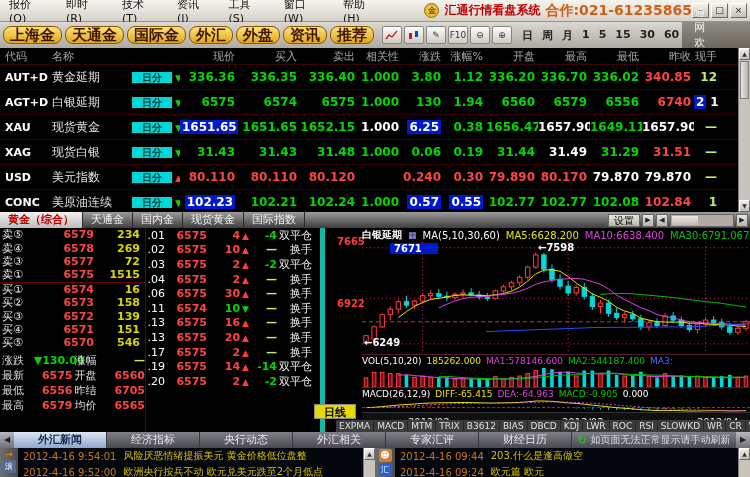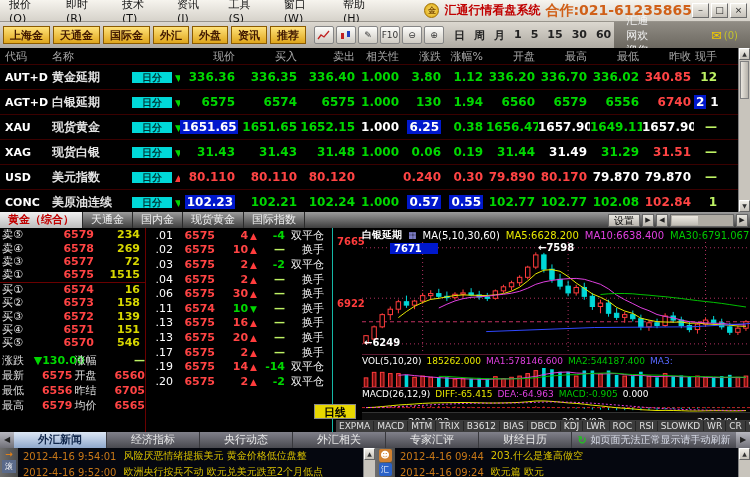--- a/index.html
+++ b/index.html
@@ -16,41 +16,41 @@
     font-size:8px;line-height:13px;text-align:center;font-weight:bold}
   .partner{color:#d06018;font-size:14px;font-weight:bold}
   .winbtns{margin-left:auto;display:flex;gap:2px;margin-right:3px}
   .wb{width:17px;height:15px;background:linear-gradient(#f2f0ea,#c6c2ba);border:1px solid;
     border-color:#fff #6a6a6a #6a6a6a #fff;font-size:9px;line-height:13px;text-align:center;color:#222;box-sizing:border-box}
   
   #toolbar{position:absolute;left:0;top:22px;width:750px;height:26px;
     background:linear-gradient(#dcd8d0,#aeaaa2);display:flex;align-items:center;gap:3px;
     padding-left:3px;box-sizing:border-box}
   .gold{height:18px;padding:0 6px;background:linear-gradient(#ffe27a,#dfa61c);
-    border:1px solid #8a5a00;border-radius:0;color:#401800;font-size:11px;font-weight:bold;line-height:16px;white-space:nowrap}
+    border:1px solid #8a5a00;border-radius:8px;color:#401800;font-size:15px;font-weight:bold;line-height:16px;white-space:nowrap}
   .tico{width:20px;height:18px;background:linear-gradient(#fdfdfb,#cfcbc3);border:1px solid #858585;
     border-radius:2px;font-size:9px;color:#333;display:flex;align-items:center;justify-content:center;box-sizing:border-box}
   .periods{display:flex;gap:9px;margin-left:7px;font-size:11px;font-weight:bold;color:#222}
   .periods span{cursor:default}
   .welcome{margin-left:auto;height:26px;background:linear-gradient(#908c84,#6c6860);
     color:#f2f2f2;font-size:11px;display:flex;align-items:center;padding:0 12px;gap:56px}
   .mailwrap{display:flex;align-items:center;gap:2px}
   .mail{color:#f0c800;font-size:13px}
   .mailcount{color:#c2c230;font-size:10px}
   
   #quotes{position:absolute;left:0;top:48px;width:750px;height:164px;background:#000}
   .qhead{display:flex;height:16px;align-items:center;font-size:11px;color:#a8a8a8}
   .qrow{display:flex;height:24px;align-items:center;border-top:1px solid #3a0000;font-size:12px;font-weight:bold}
   .qc{box-sizing:border-box;padding-right:3px;text-align:right;white-space:nowrap;overflow:hidden}
   .w0{width:52px;text-align:left;padding-left:5px}.w1{width:80px;text-align:left}
   .w2{width:48px;text-align:left}.w3{width:58px}.w4{width:62px}.w5{width:58px}
   .w6{width:44px}.w7{width:42px}.w8{width:42px}.w9{width:52px}.w10{width:52px}
   .w11{width:52px}.w12{width:52px}.w13{width:26px}
   .code{color:#ffffff;font-size:11px}
-  .qname{color:#e2e2e2;font-weight:bold;font-size:12px}
+  .qname{color:#e2e2e2;font-weight:normal;font-size:12px}
   .badge{background:#00d8d8;color:#003838;font-size:10px;font-weight:bold;padding:0 10px;font-style:normal}
   .arr{font-size:9px;margin-left:3px;font-style:normal}
   .aup{color:#ff3c3c}.adn{color:#00d800}
   .g{color:#00d800}.r{color:#ff4444}.w{color:#ffffff}.y{color:#bef264}
   .v{font-style:normal}
   .vhl{background:#0018cc;color:#fff;padding:0 2px}
   .vextra{font-style:normal;margin-left:4px}
   .vscroll{position:absolute;right:0;top:0;width:12px;height:164px;background:#c8c4bc;border-left:1px solid #808080;box-sizing:border-box}
   .sb{width:11px;height:12px;background:linear-gradient(#f0eee8,#c4c0b8);border:1px solid;
     border-color:#fff #666 #666 #fff;font-size:6px;text-align:center;line-height:10px;color:#333;box-sizing:border-box}
@@ -73,21 +73,21 @@
   #orderbook{position:absolute;left:0;top:0;width:146px;height:204px;border-right:1px solid #6a0000;box-sizing:border-box}
   .obrow{display:flex;height:13.4px;align-items:center;font-size:11px;font-weight:bold}
   .obl{width:36px;color:#e8e8e8;font-weight:normal;padding-left:2px;font-size:11px}
   .obp{width:56px;text-align:right;color:#ff4444}
   .obv{flex:1;text-align:right;color:#d8d800;padding-right:5px}
   .obmid{border-bottom:1px solid #6a0000}
   .stats{margin-top:3px;font-size:11px}
   .strow{display:flex;height:15px;align-items:center}
   .sk{width:32px;color:#dcdcdc;padding-left:2px;white-space:nowrap}
   .sv{width:39px;text-align:right;font-weight:bold;white-space:nowrap}
-  #ticks{position:absolute;left:143px;top:0;width:190px;height:232px;border-right:1px solid #14b8a6;box-sizing:border-box}
+  #ticks{position:absolute;left:135px;top:0;width:190px;height:232px;border-right:5px solid #14b8a6;box-sizing:border-box}
   .tkrow{display:flex;height:14.6px;align-items:center;font-size:11px;font-weight:bold}
   .tt{width:30px;text-align:right;color:#fff;font-weight:normal}
   .tp{width:42px;text-align:right;color:#ff4444}
   .tv{width:42px;text-align:right}
   .toi{width:28px;text-align:right}
   .tty{flex:1;text-align:right;padding-right:8px;color:#f0f0f0;font-weight:normal}
   .tarr{font-size:9px;margin-left:2px}
   #axisstrip{position:absolute;left:336px;top:0;width:26px;height:204px}
   .axlabel{position:absolute;color:#ff3c3c;font-size:10px;font-weight:bold}
   

